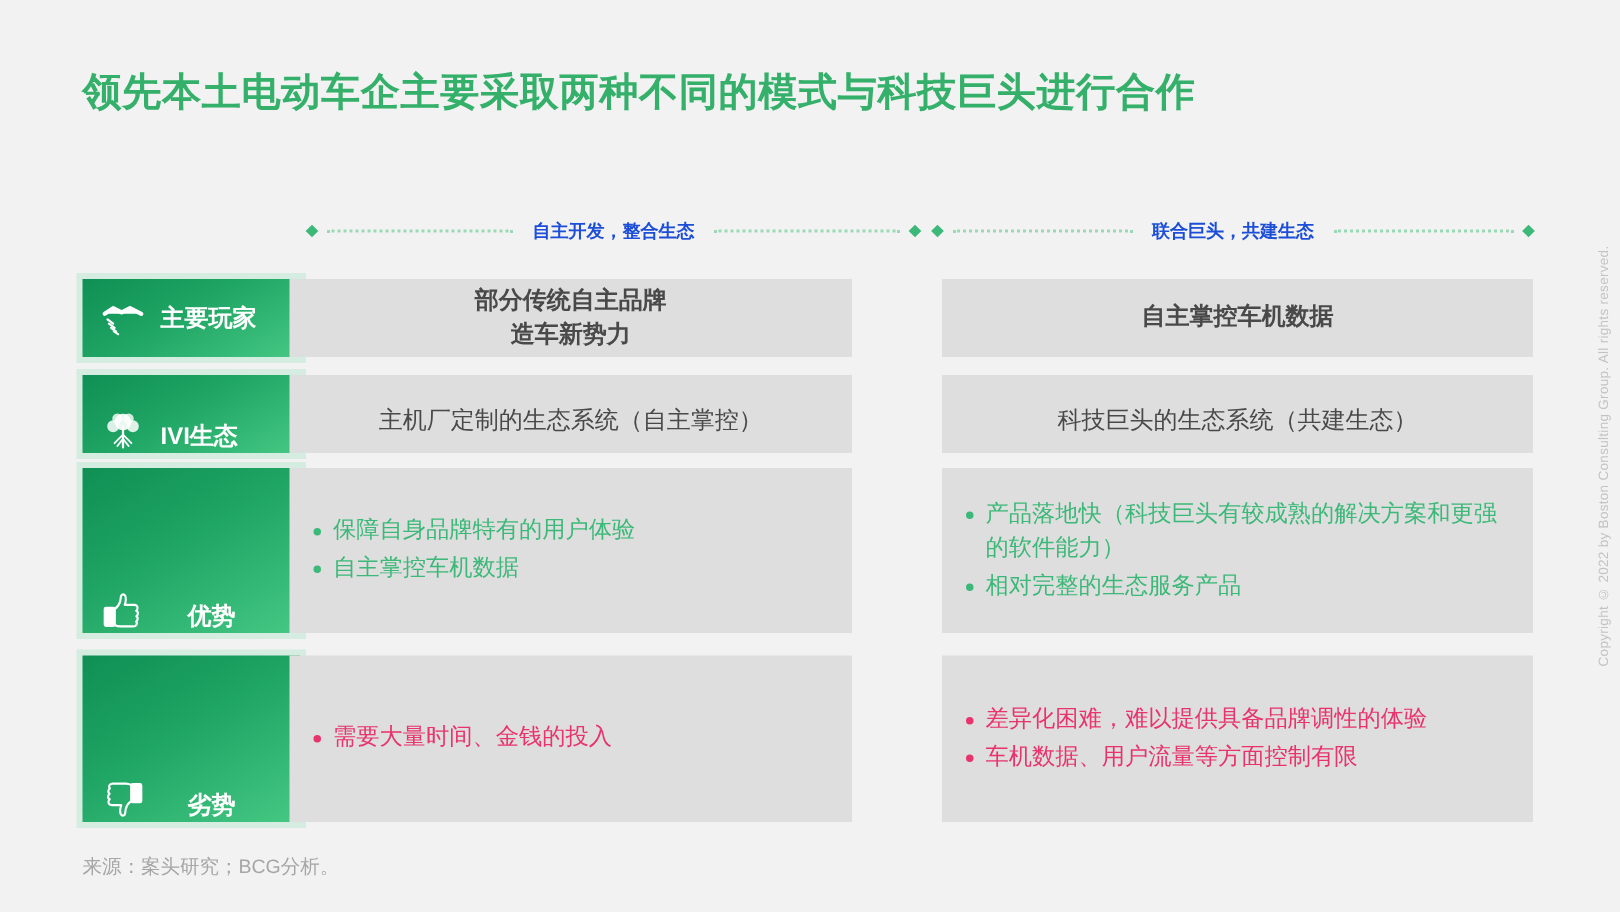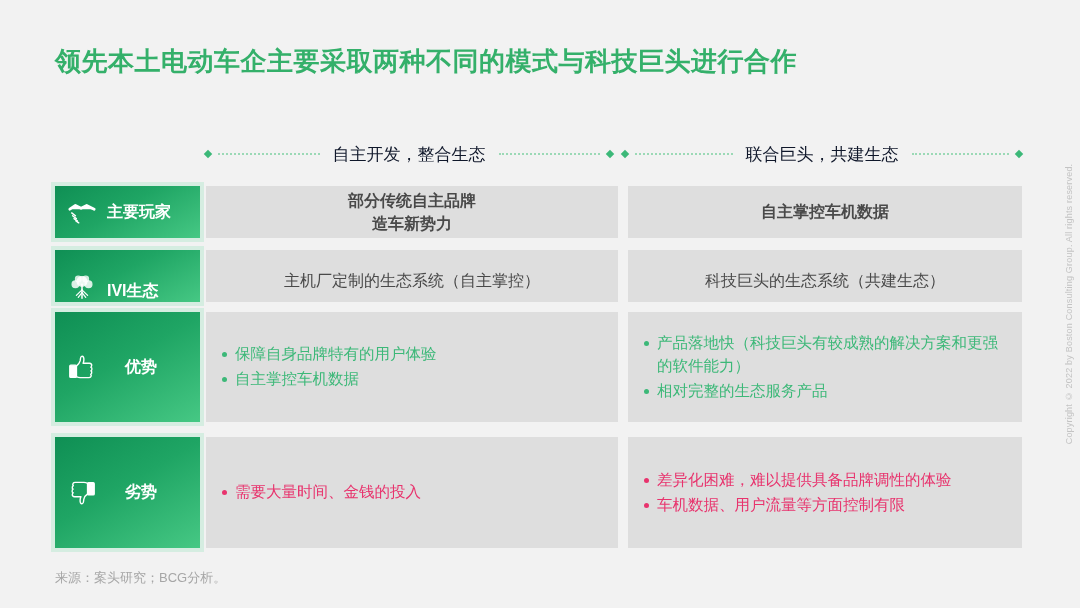--- a/index.html
+++ b/index.html
@@ -29,21 +29,21 @@
   .col-head.right { left:622px; width:400px; }
   .ch-dot {
     width:6px; height:6px; background:#3cb878;
     transform:rotate(45deg); flex:0 0 auto;
   }
   .ch-line {
     flex:1 1 auto; height:0;
     border-top:2px dotted #9bd9b6;
   }
   .ch-label {
-    font-size:17px; font-weight:normal; color:#0f172a;
+    font-size:12px; font-weight:bold; color:#1d4ed8;
     white-space:nowrap; padding:0 6px;
   }
 
   
   .grid { position:absolute; left:0; top:0; width:1080px; height:608px; }
 
   .cell { position:absolute; }
 
   
   .label-cell {
@@ -55,21 +55,21 @@
   }
   .label-cell .ic {
     width:30px; height:30px; flex:0 0 auto;
     display:flex; align-items:center; justify-content:center;
   }
   .label-cell .ic svg { width:30px; height:30px; display:block; }
   .label-cell .txt {
     color:#ffffff; font-size:16px; font-weight:bold;
     white-space:nowrap;
   }
-  .label-cell.tall { flex-direction:row; }
+  .label-cell.tall { flex-direction:row;align-items:flex-end; }
   .label-cell.tall .txt { margin-left:18px; }
 
   
   .content-cell {
     background:#dedede;
     display:flex; align-items:center;
     padding:10px 16px;
   }
   .content-cell.center { justify-content:center; text-align:center; }
   .content-cell .ctxt {
@@ -86,21 +86,21 @@
   }
   ul.bullets li::before {
     content:""; position:absolute; left:0; top:10px;
     width:5px; height:5px; border-radius:50%;
     background:currentColor;
   }
   ul.bullets.green li { color:#3cb878; }
   ul.bullets.pink  li { color:#e8336d; }
 
   
-  .col-mid   { left:206px; width:412px; }
+  .col-mid   { left:193px; width:375px; }
   .col-right { left:628px; width:394px; }
 
   
   .r1 { top:186px; height:52px; }
   .r2 { top:250px; height:52px;align-items:flex-end; }
   .r3 { top:312px; height:110px; }
   .r4 { top:437px; height:111px; }
 
   
   .source {

